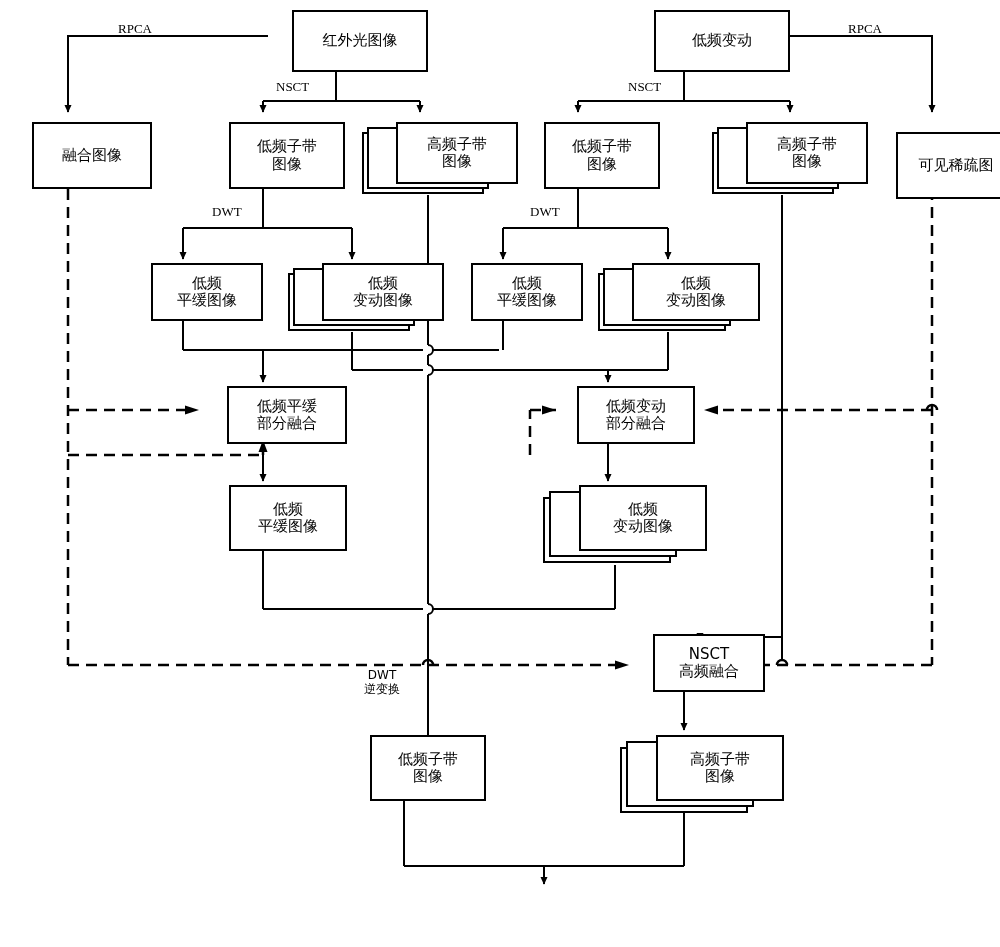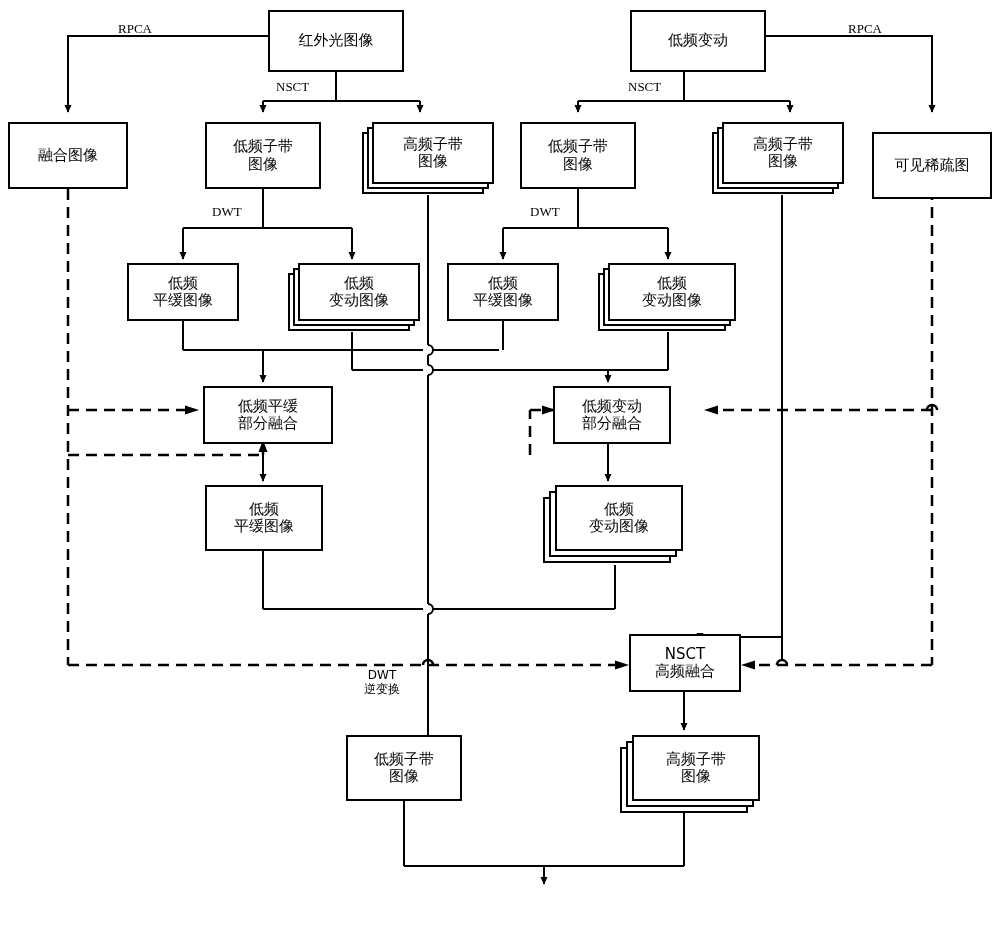--- a/index.html
+++ b/index.html
@@ -2,21 +2,21 @@
 <html><head>
 <meta charset="utf-8">
 <style>
   html,body{margin:0;padding:0;background:#ffffff;}
   body{font-family:"Liberation Sans","DejaVu Sans",sans-serif;}
   #canvas{position:relative;width:1000px;height:947px;background:#ffffff;overflow:hidden;}
   svg#wires{position:absolute;left:0;top:0;width:1000px;height:947px;}
 
   .node{position:absolute;box-sizing:border-box;background:#ffffff;border:2px solid #000000;
         display:flex;align-items:center;justify-content:center;text-align:center;
-        font-size:15px;line-height:1.15;color:#000;z-index:5;}
+        font-size:15px;line-height:1.15;color:#000;z-index:5;margin-left:24px;}
   .node span{display:block;}
   
   .stack{position:absolute;z-index:4;}
   .stack .sh{position:absolute;box-sizing:border-box;background:#fff;border:2px solid #000;}
   .edgelabel{position:absolute;font-size:13px;color:#000;z-index:6;background:transparent;
              font-family:"Liberation Serif","DejaVu Serif",serif;white-space:nowrap;text-align:center;}
   .cjk{font-family:"DejaVu Sans","Liberation Sans",sans-serif;}
 </style>
 </head>
 <body>
@@ -206,21 +206,21 @@
 
   <div class="stack" style="left:598px;top:263px;width:140px;height:70px;">
     <div class="sh" style="left:0;top:10px;width:128px;height:58px;"></div>
     <div class="sh" style="left:5px;top:5px;width:128px;height:58px;"></div>
   </div>
   <div class="node cjk" style="left:608px;top:263px;width:128px;height:58px;">
     <span style="white-space:pre-line;">低频
 变动图像</span>
   </div>
 
-  <div class="node cjk" style="left:203px;top:386px;width:130px;height:58px;">
+  <div class="node cjk" style="left:203px;top:386px;width:120px;height:58px;">
     <span style="white-space:pre-line;">低频平缓
 部分融合</span>
   </div>
 
   <div class="node cjk" style="left:553px;top:386px;width:118px;height:58px;">
     <span style="white-space:pre-line;">低频变动
 部分融合</span>
   </div>
 
   <div class="node cjk" style="left:205px;top:485px;width:118px;height:66px;">

